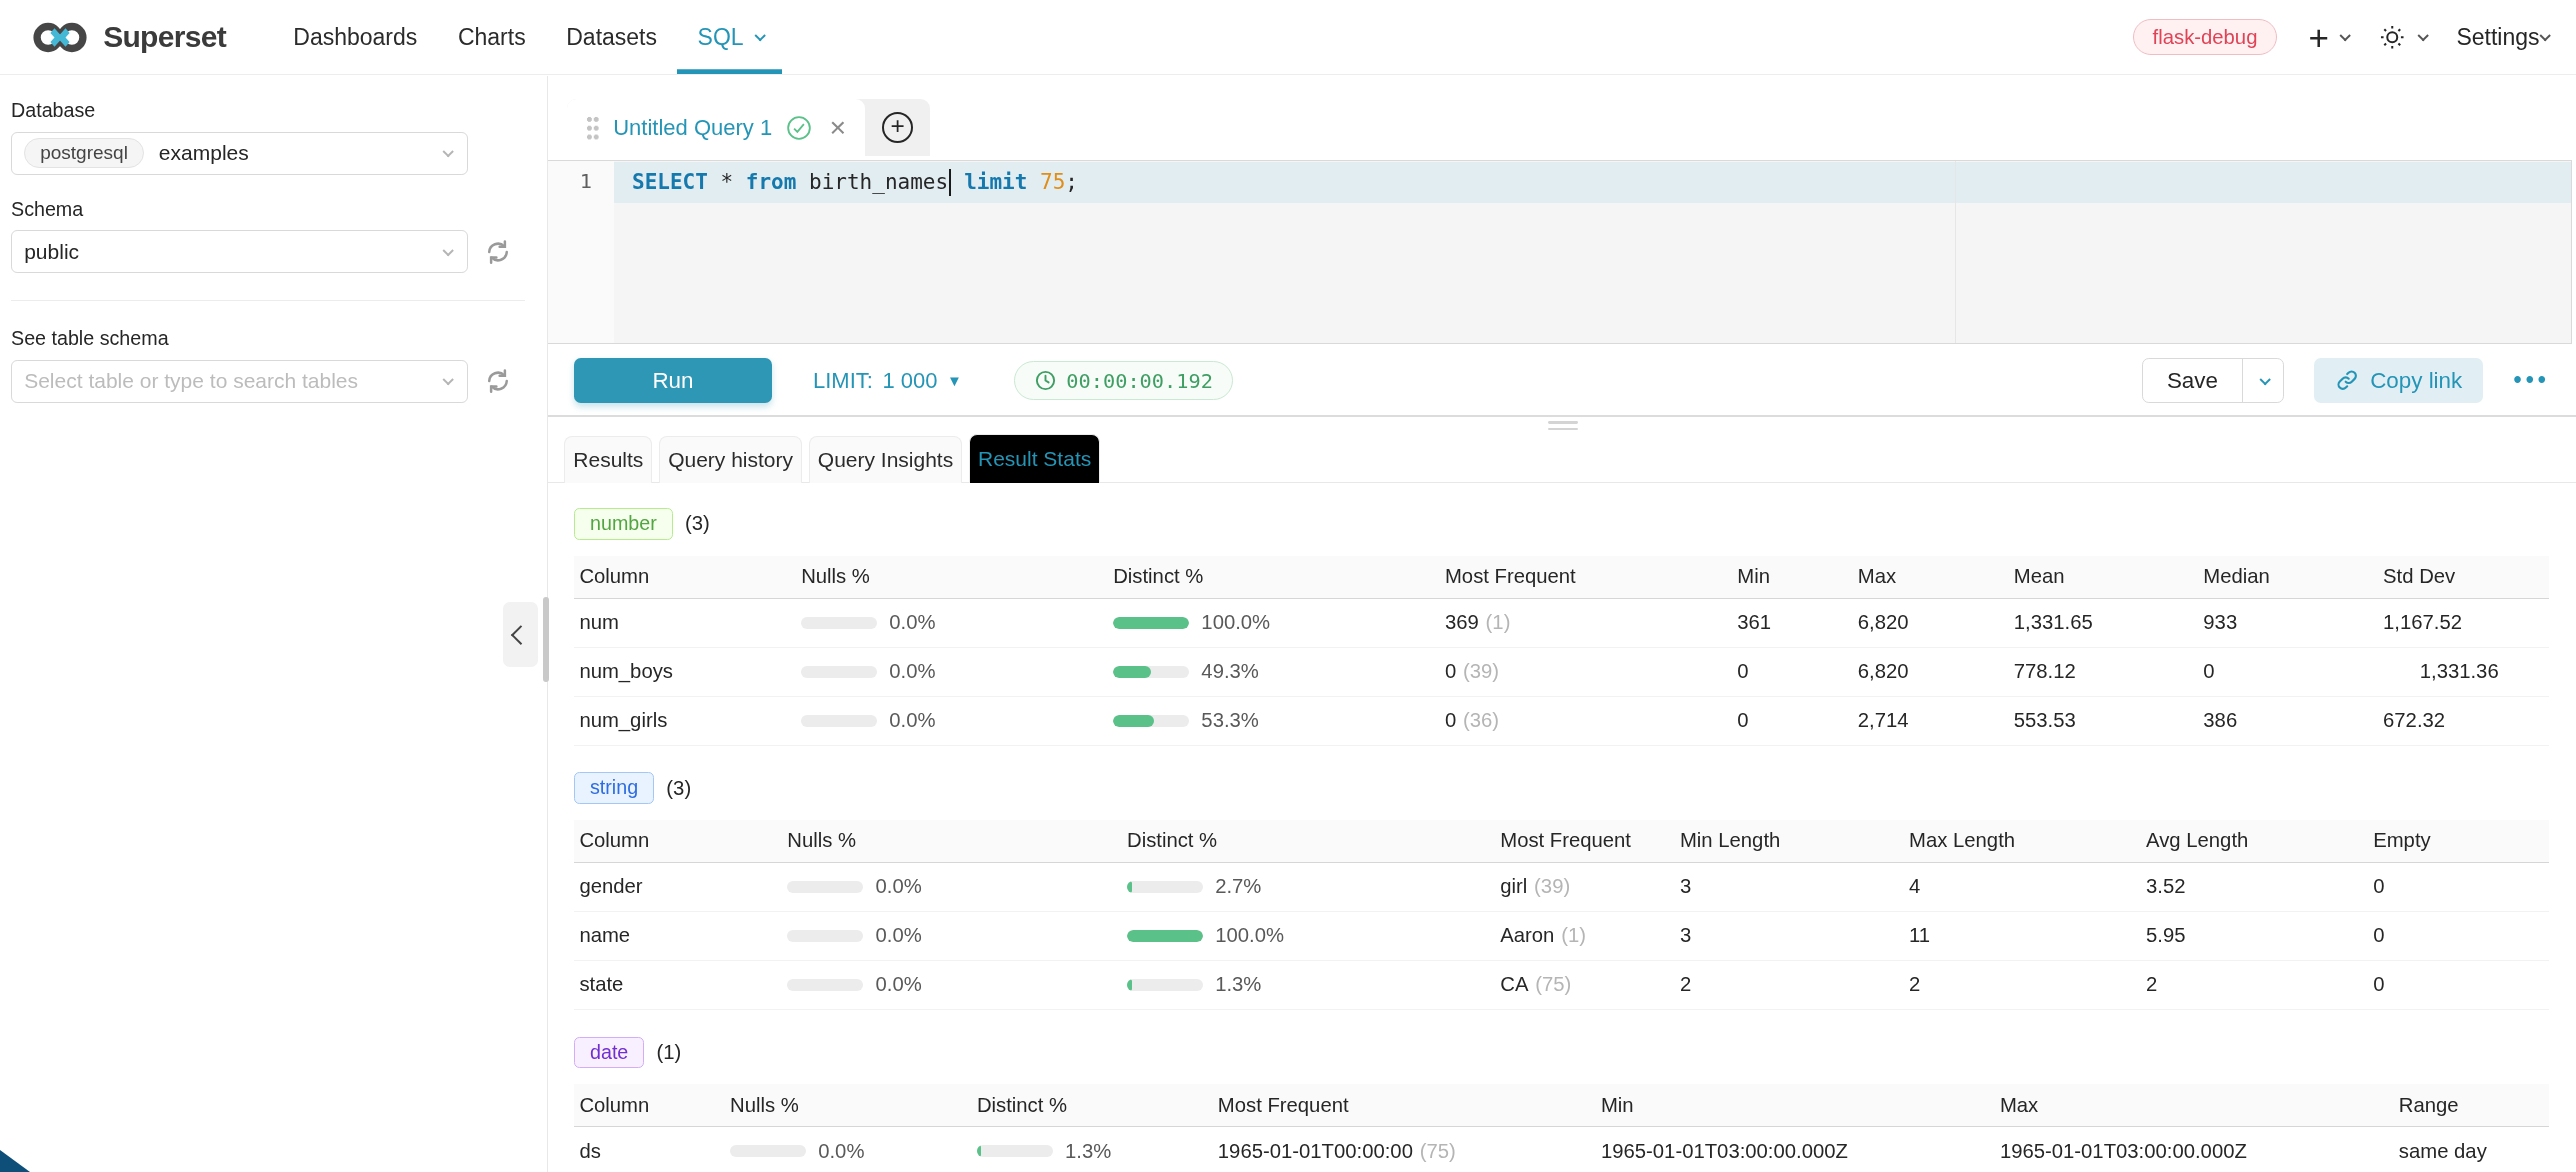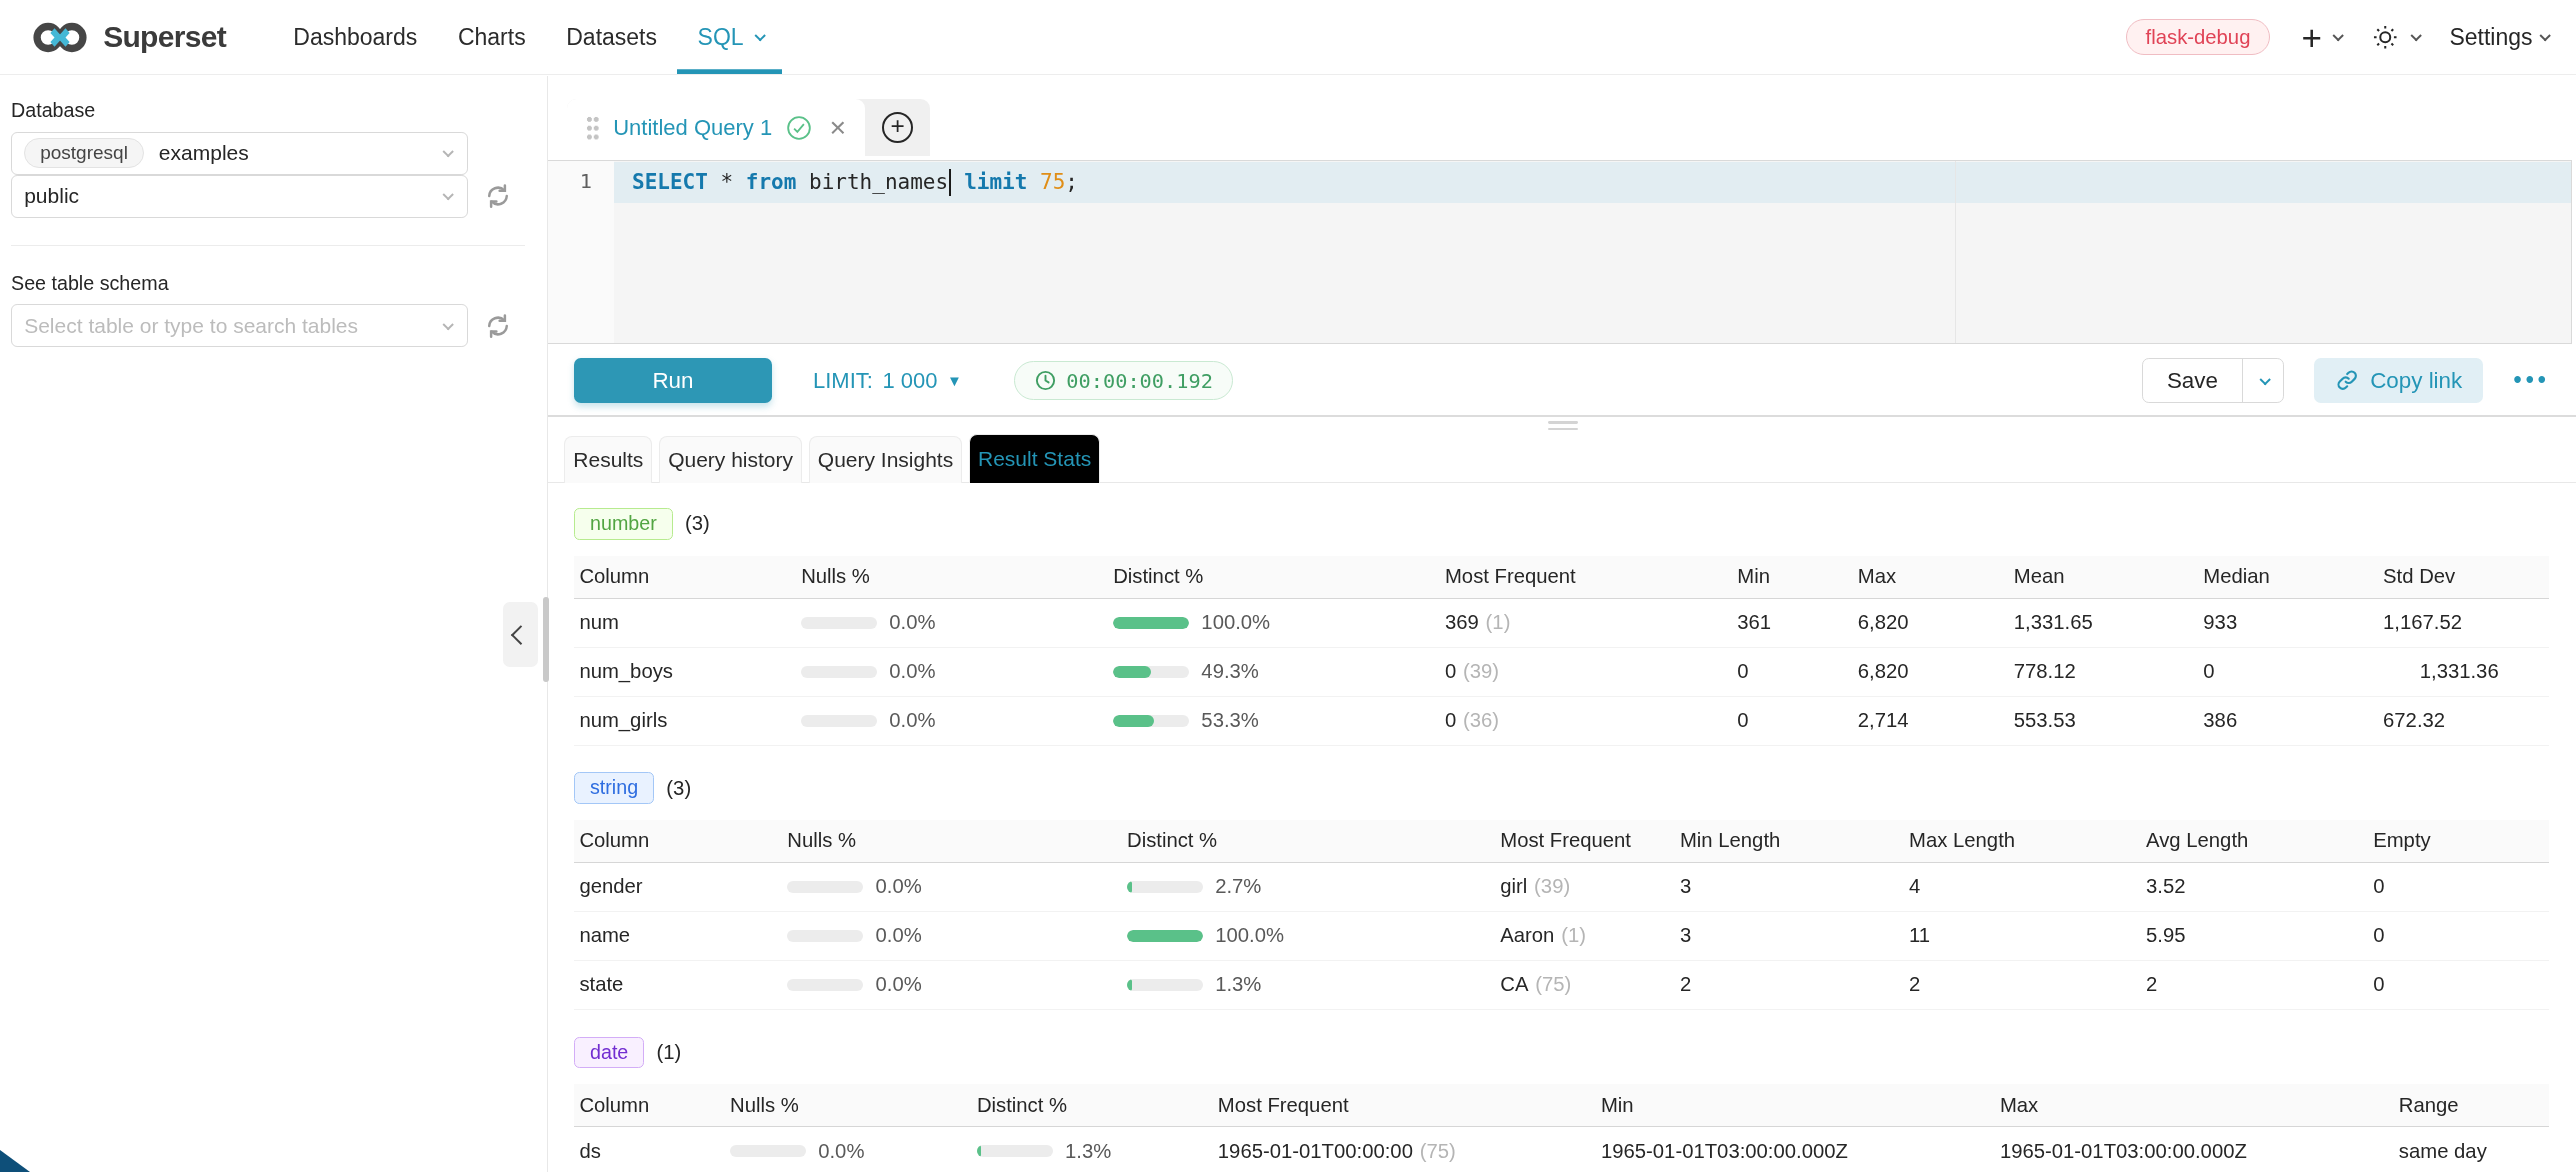--- a/index.html
+++ b/index.html
@@ -33,21 +33,21 @@
   .chev.sm{width:7.5px;height:7.5px;}
   .chev.teal{border-color:var(--primary);}
   .chev.gray{border-color:#b5b5b5;}
   .chev.left{transform:rotate(45deg);border-right:none;border-top:none;
              border-left:2.7px solid #444;border-bottom:2.7px solid #444;width:13.6px;height:13.6px;}
   .nav-right{display:flex;align-items:center;gap:31px;}
   .env-badge{font-size:20.3px;color:#e04356;background:#fff1f1;border:1.4px solid #f0bdc3;
              border-radius:23px;padding:5.4px 19px;}
   .icon-group{display:flex;align-items:center;gap:11px;cursor:pointer;}
   .plus-glyph{font-size:35px;font-weight:300;color:#262626;line-height:1;}
-  .settings{display:flex;align-items:center;gap:7px;font-size:23px;cursor:pointer;}
+  .settings{display:flex;align-items:center;gap:0;font-size:23px;cursor:pointer;}
 
   
   .sidebar{position:absolute;left:0;top:76px;bottom:0;width:547px;background:#fff;
            padding:23px 0 0 11px;}
   .sidebar-border{position:absolute;left:547px;top:76px;bottom:0;width:1.4px;background:#e8e8e8;}
   .field-label{font-size:19.7px;color:#262626;margin-bottom:9.5px;}
   .field-row{display:flex;align-items:center;gap:15px;}
   .select{width:457px;height:43px;border:1.4px solid var(--border);border-radius:6.1px;
           background:#fff;display:flex;align-items:center;padding:0 38px 0 12.2px;gap:15px;
           position:relative;cursor:pointer;}
@@ -214,20 +214,21 @@
   </header>
 
   <aside class="sidebar">
     <div class="field-label">Database</div>
     <div class="select">
       <span class="engine-tag">postgresql</span>
       <span class="select-value">examples</span>
       <span class="chev sm gray"></span>
     </div>
 
+    <div class="field-label mt28" style="margin-top:23px;">Schema</div>
     <div class="field-row">
       <div class="select">
         <span class="select-value">public</span>
         <span class="chev sm gray"></span>
       </div>
       <span class="refresh-btn">
         <svg viewBox="0 0 24 24" width="30" height="30" fill="none" stroke="#9a9a9a" stroke-width="2" stroke-linecap="round">
           <path d="M5 12a7 7 0 0 1 12-4.5"></path>
             <path d="M17.5 3.5v4.2h-4.2"></path>
           <path d="M19 12a7 7 0 0 1-12 4.5"></path>

